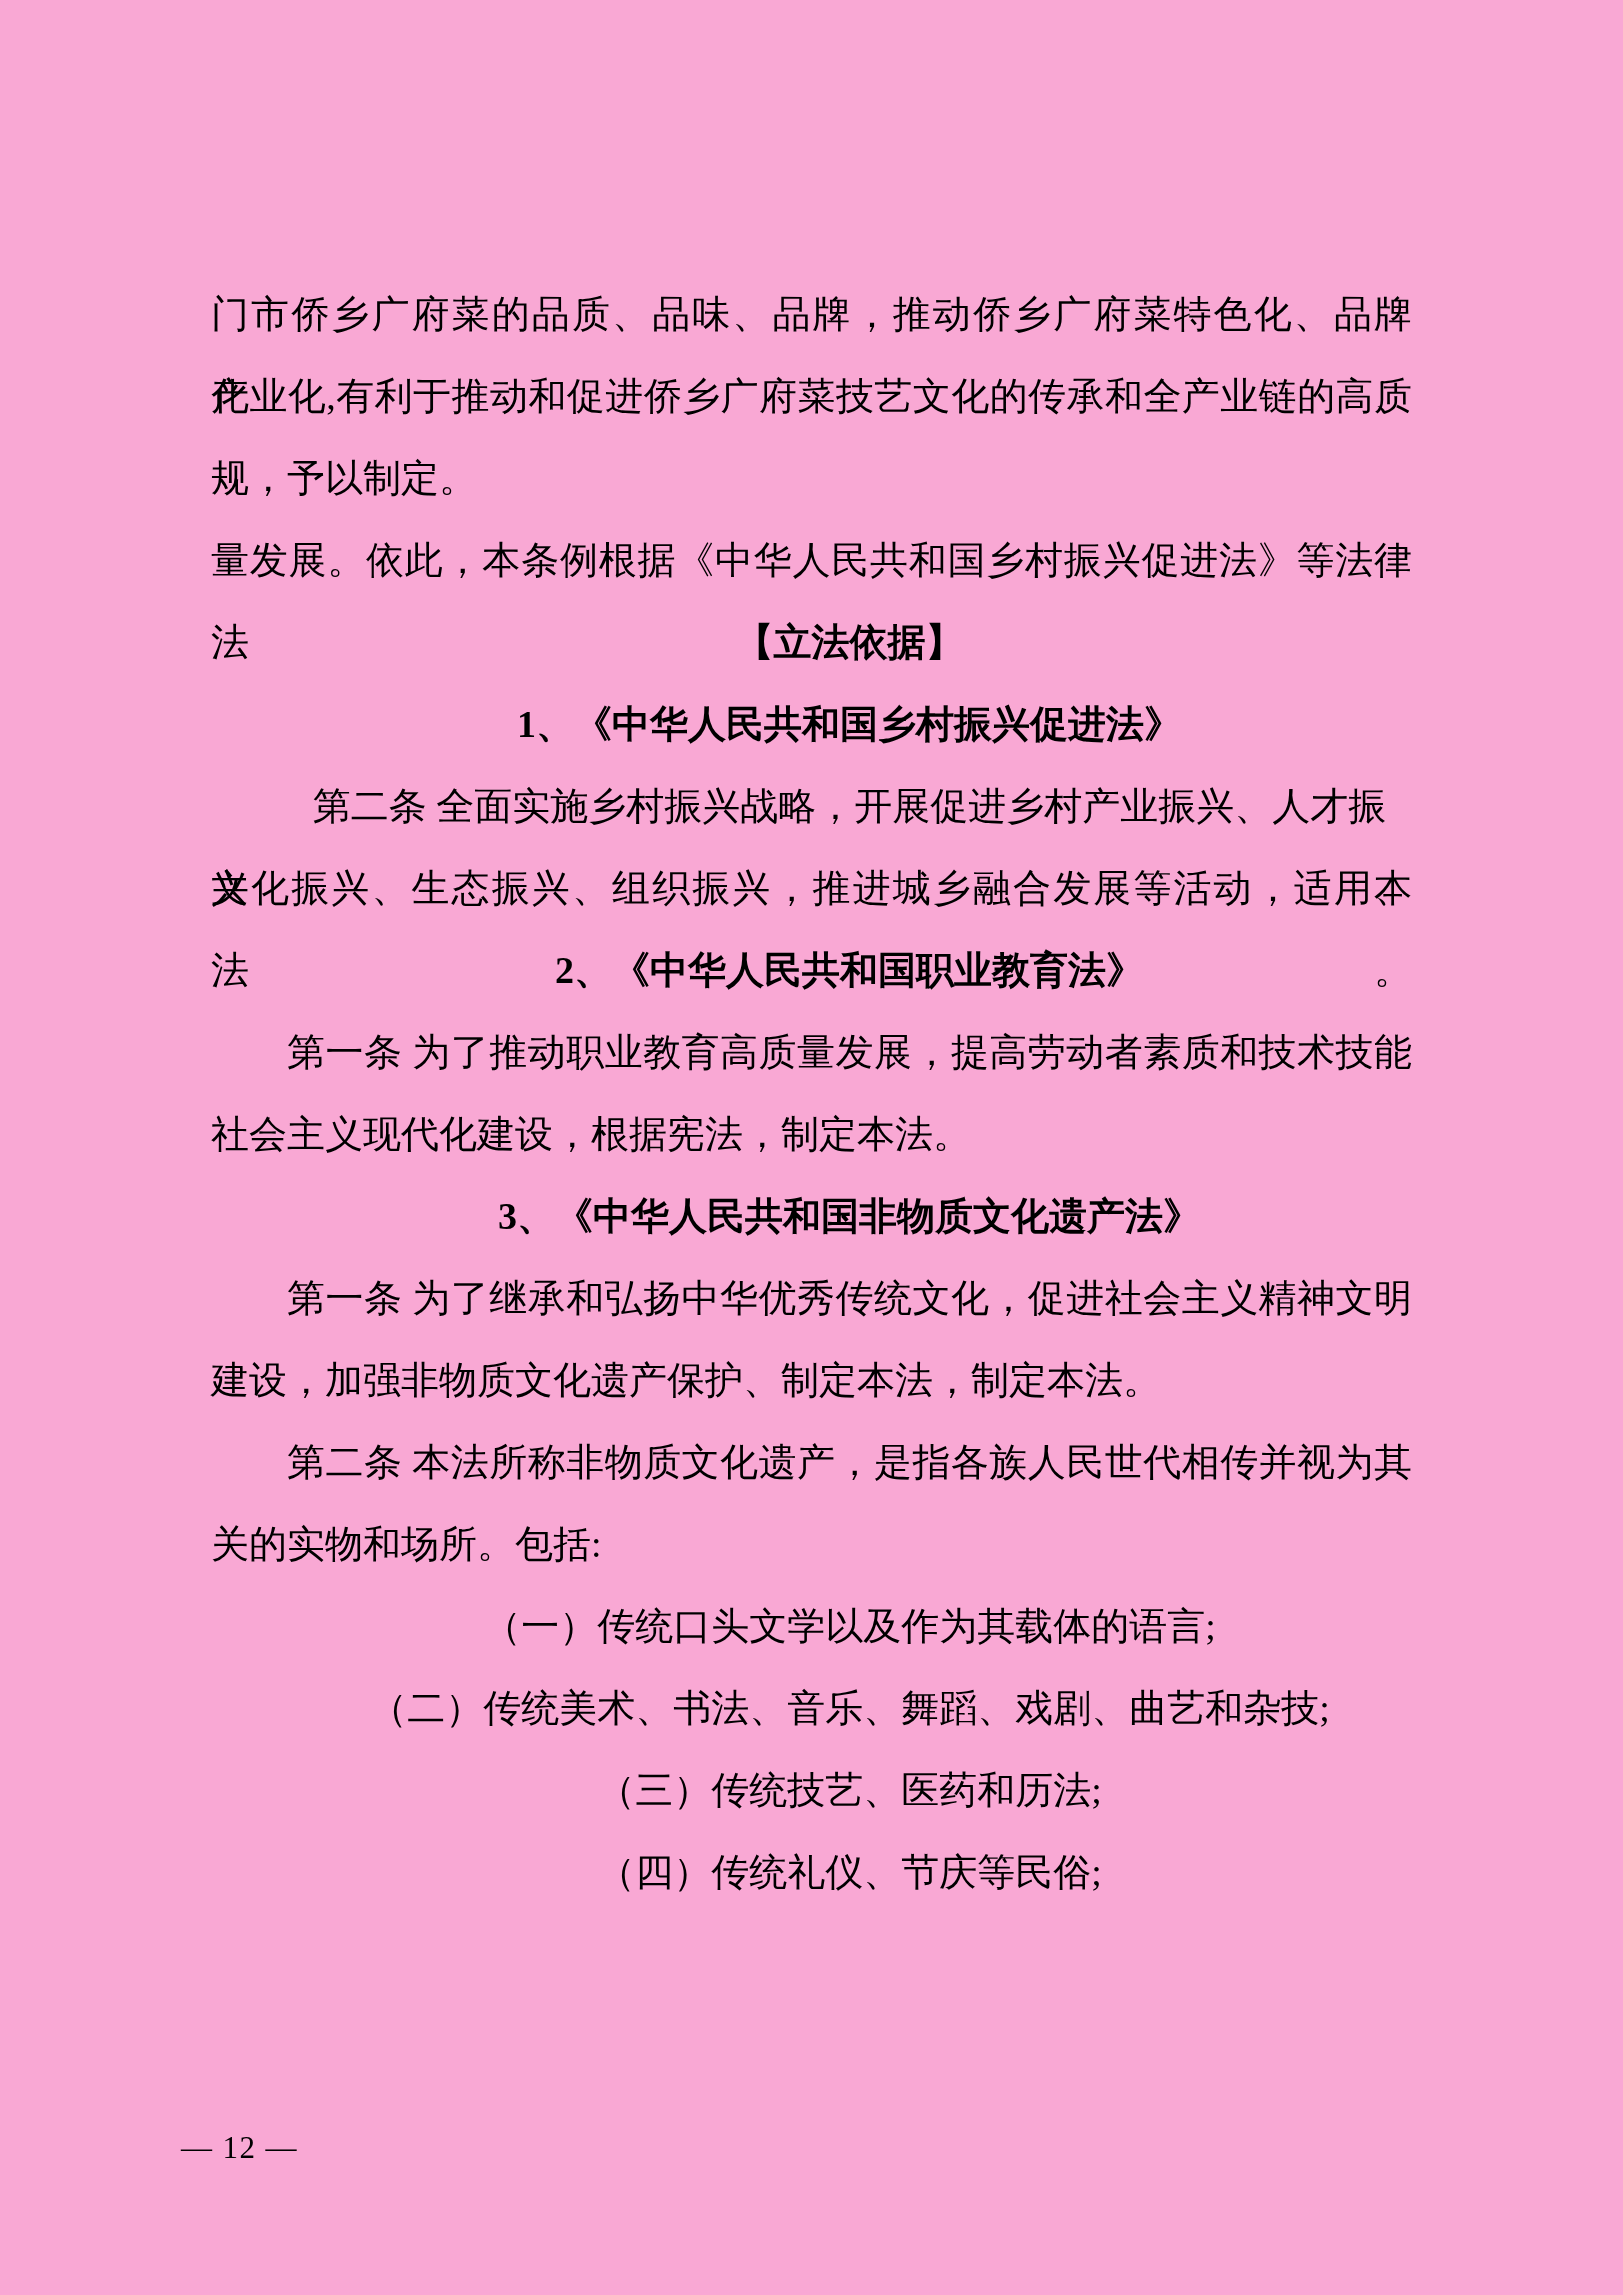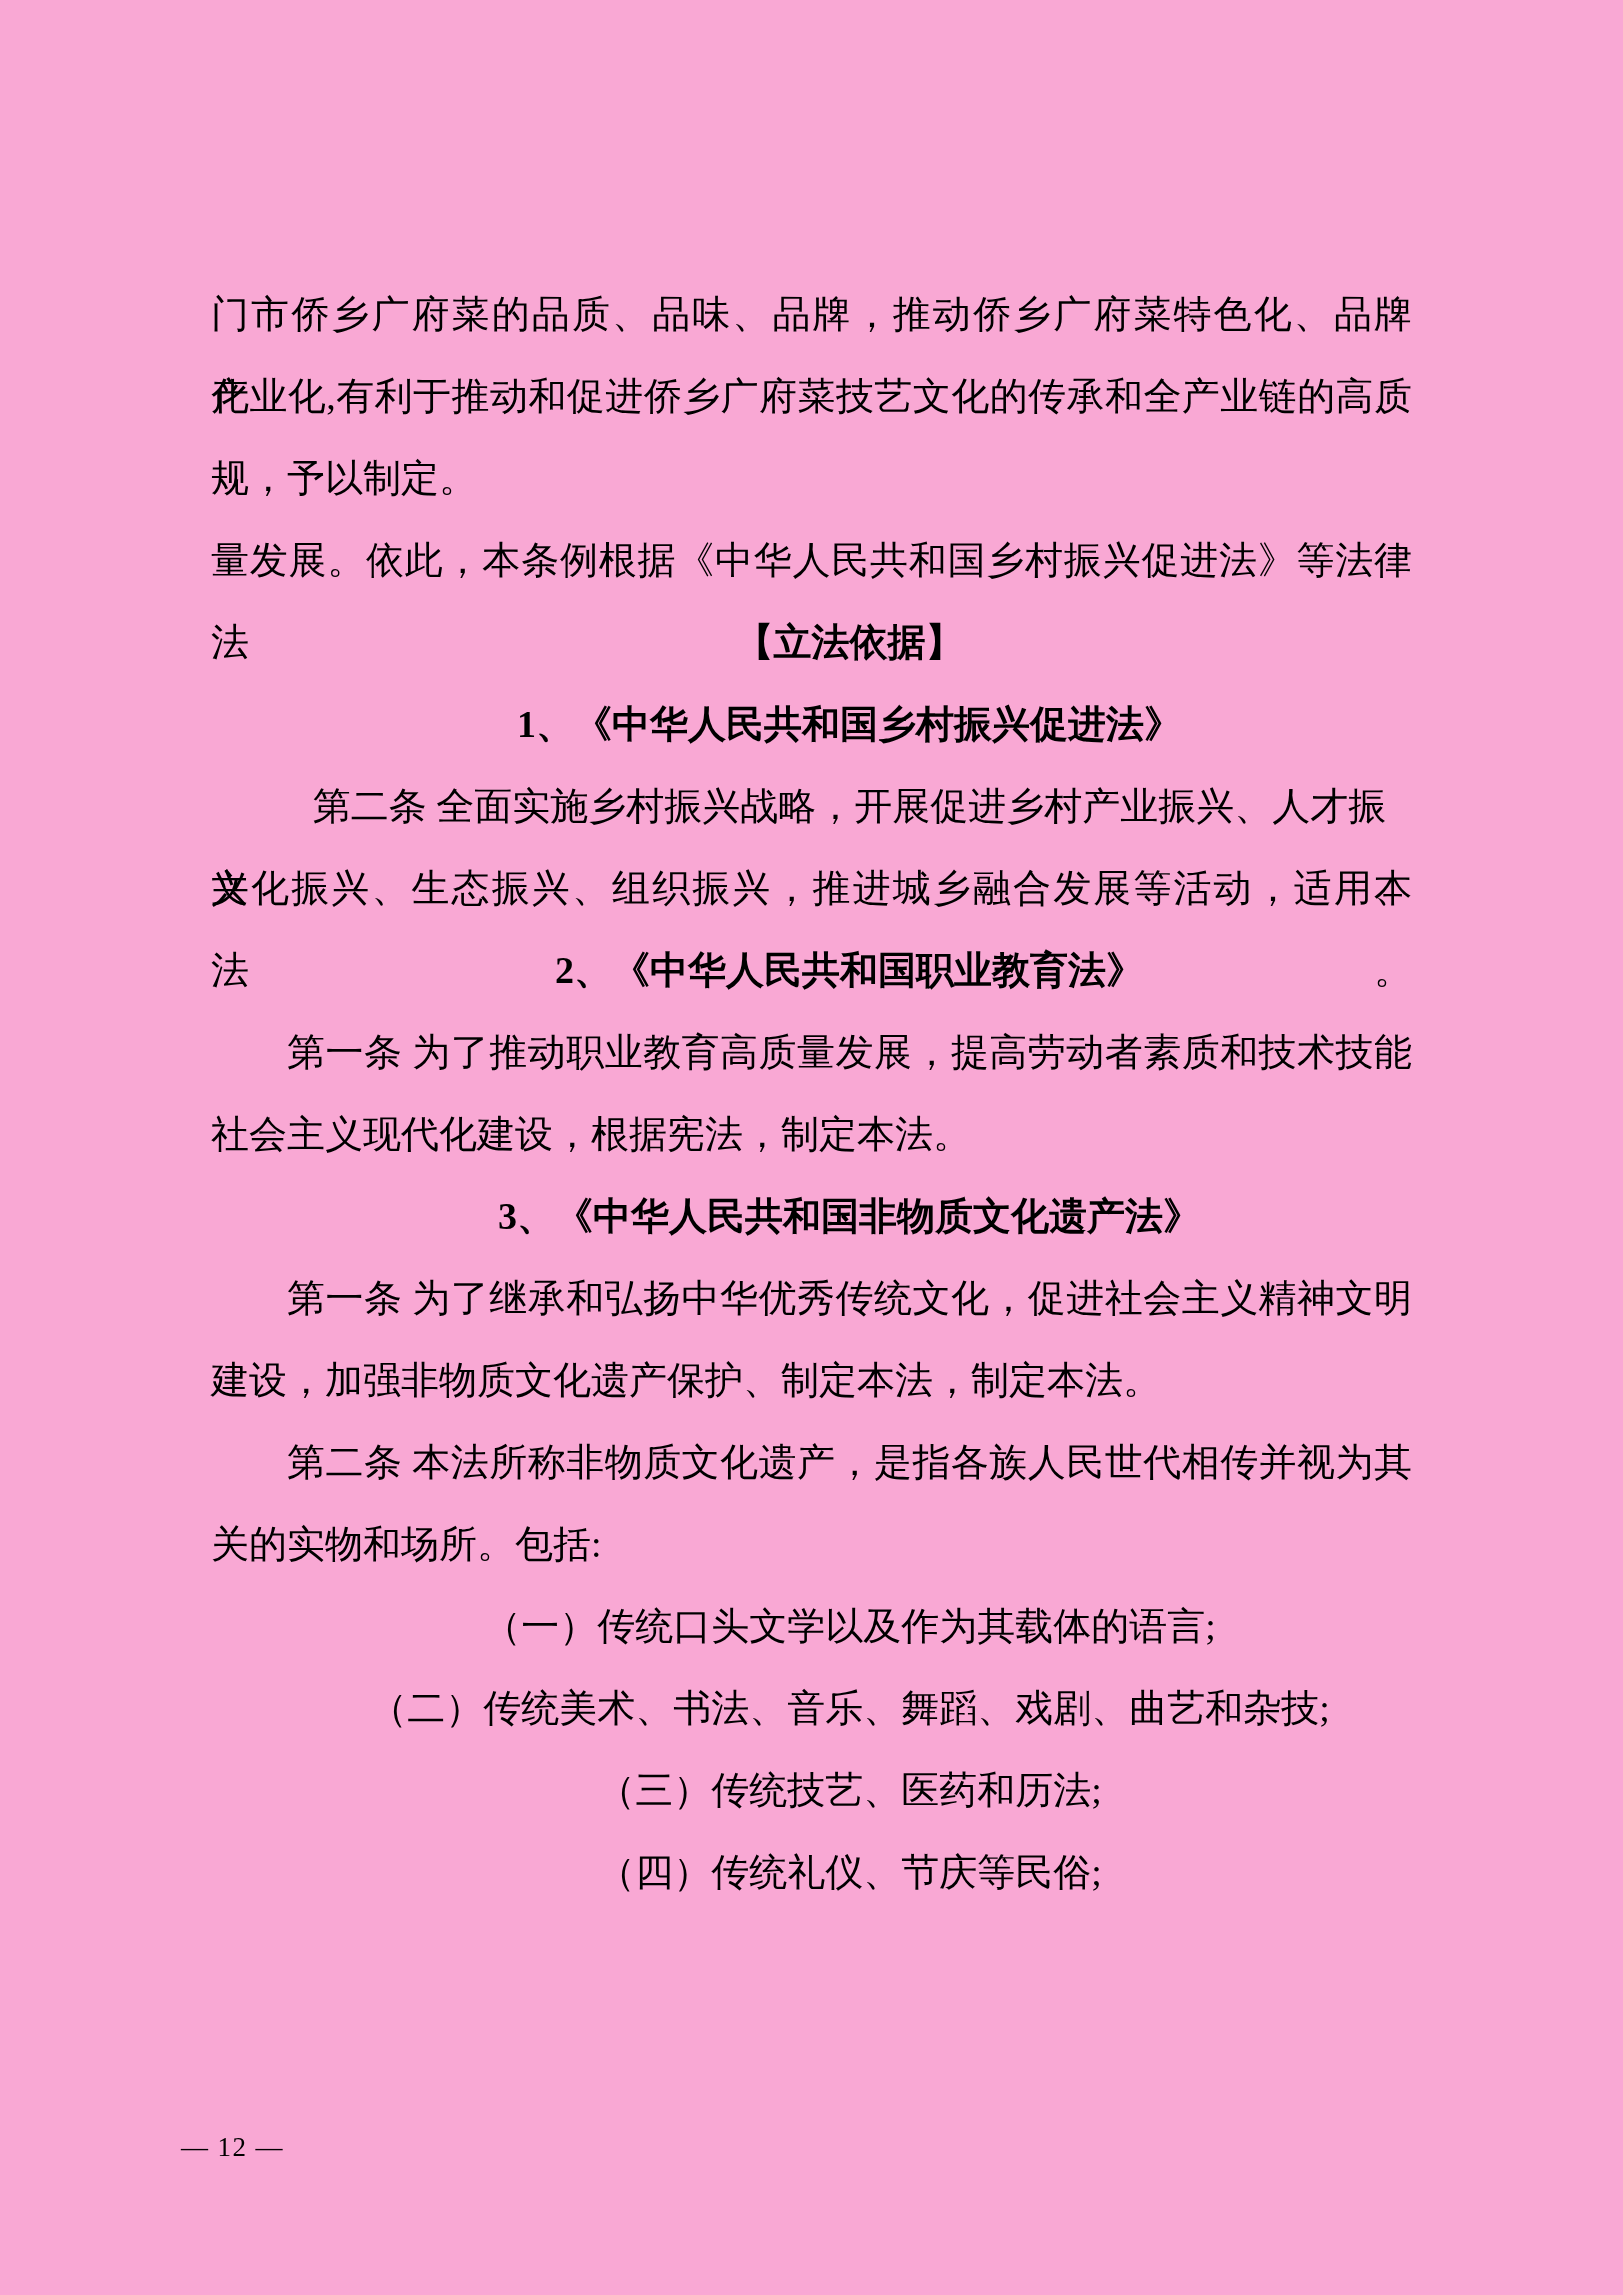--- a/index.html
+++ b/index.html
@@ -38,21 +38,21 @@
     text-align: center;
   }
   .line.bold {
     font-weight: bold;
   }
   .page-number {
     position: absolute;
     left: 181px;
     top: 2127px;
     font-family: "Liberation Serif", "DejaVu Serif", serif;
-    font-size: 27px;
+    font-size: 31px;
     line-height: 41px;
     color: #000000;
     letter-spacing: 1.4px;
   }
 </style>
 </head>
 <body>
 
 <div class="page">
 

